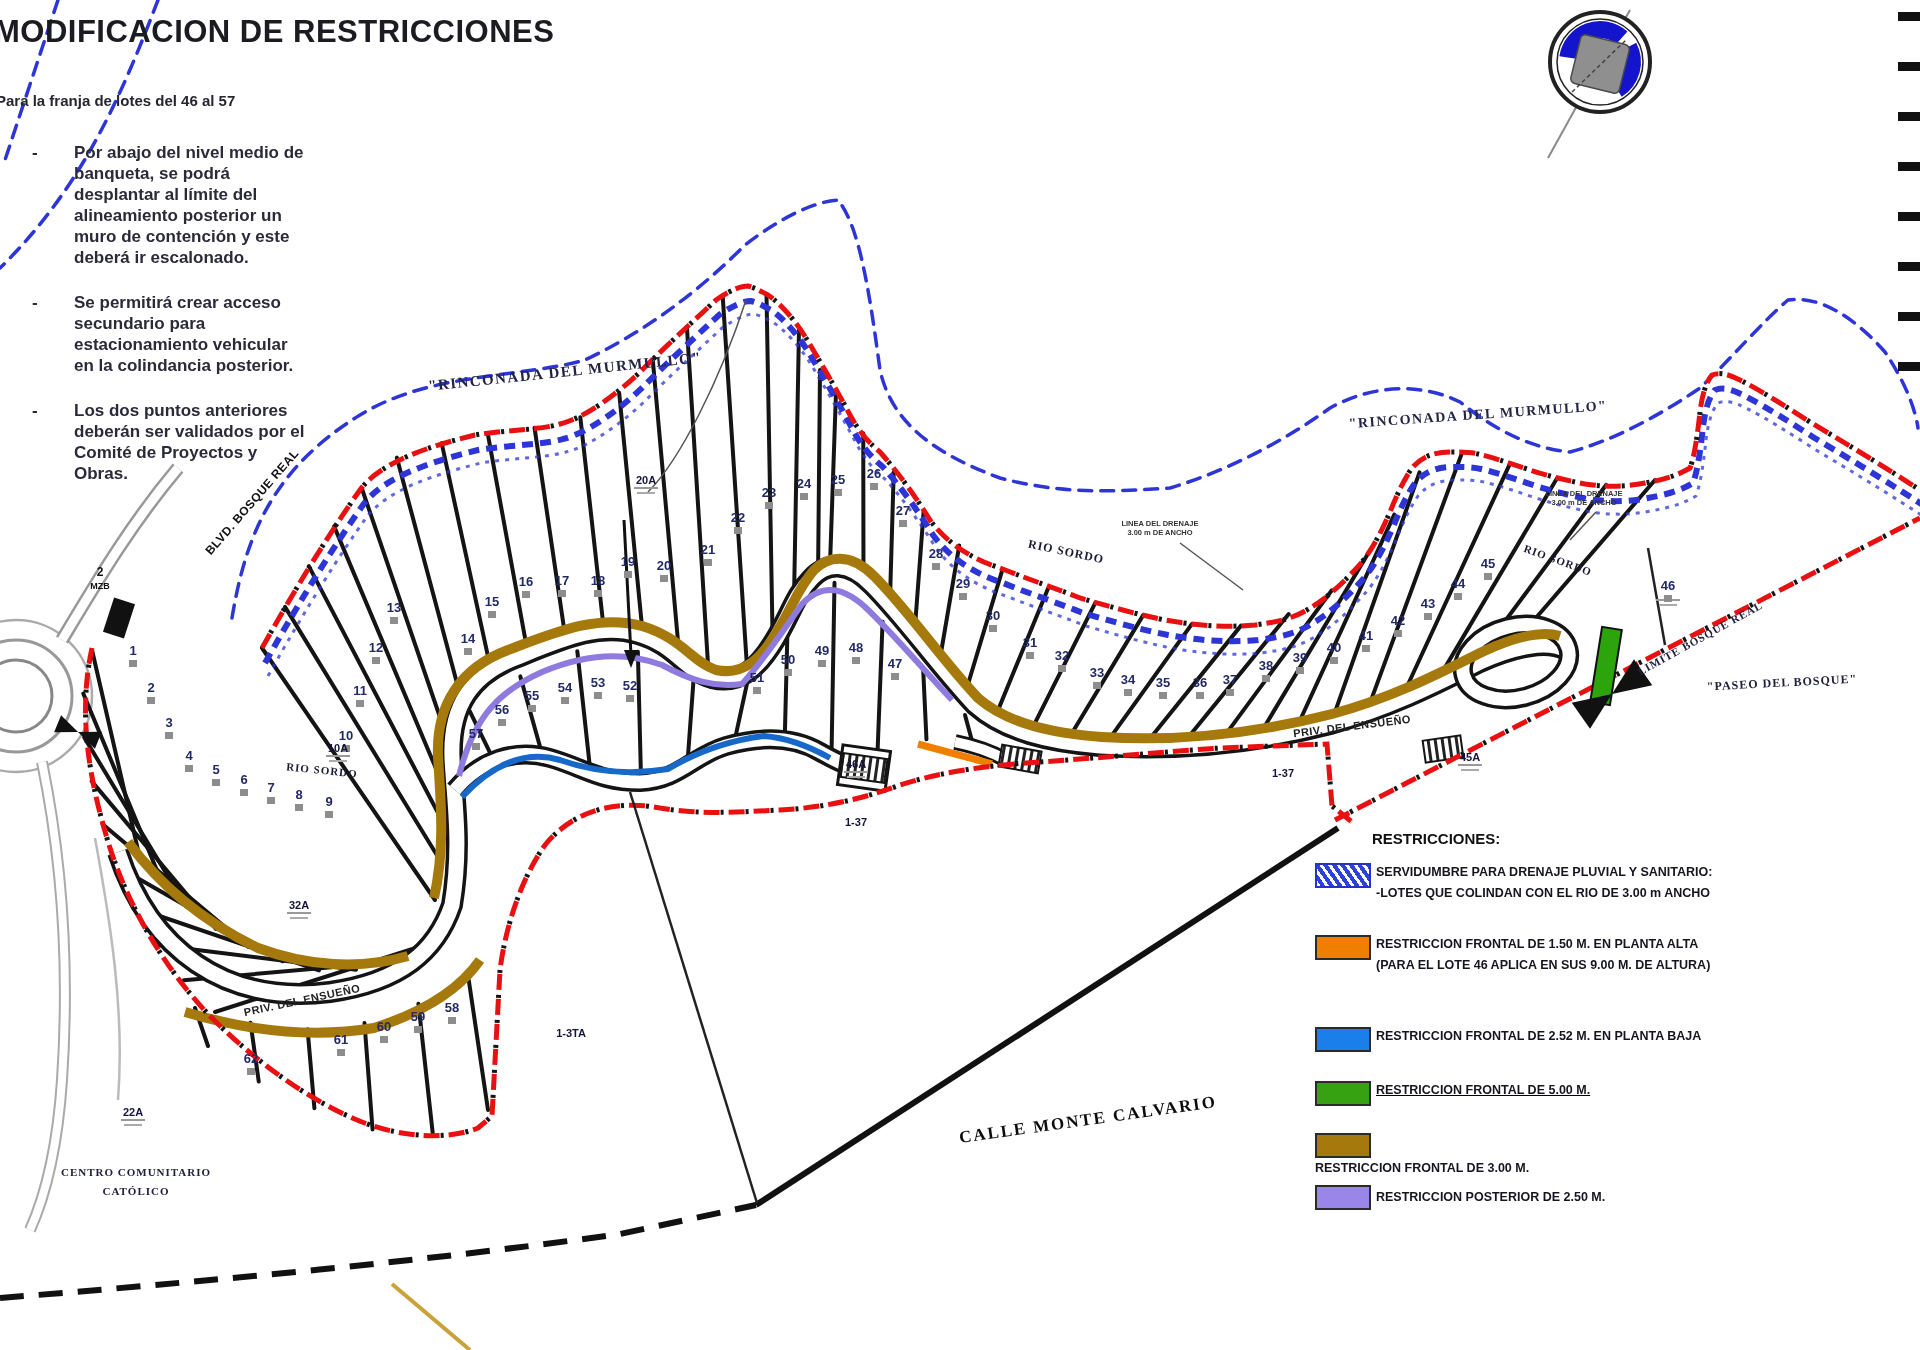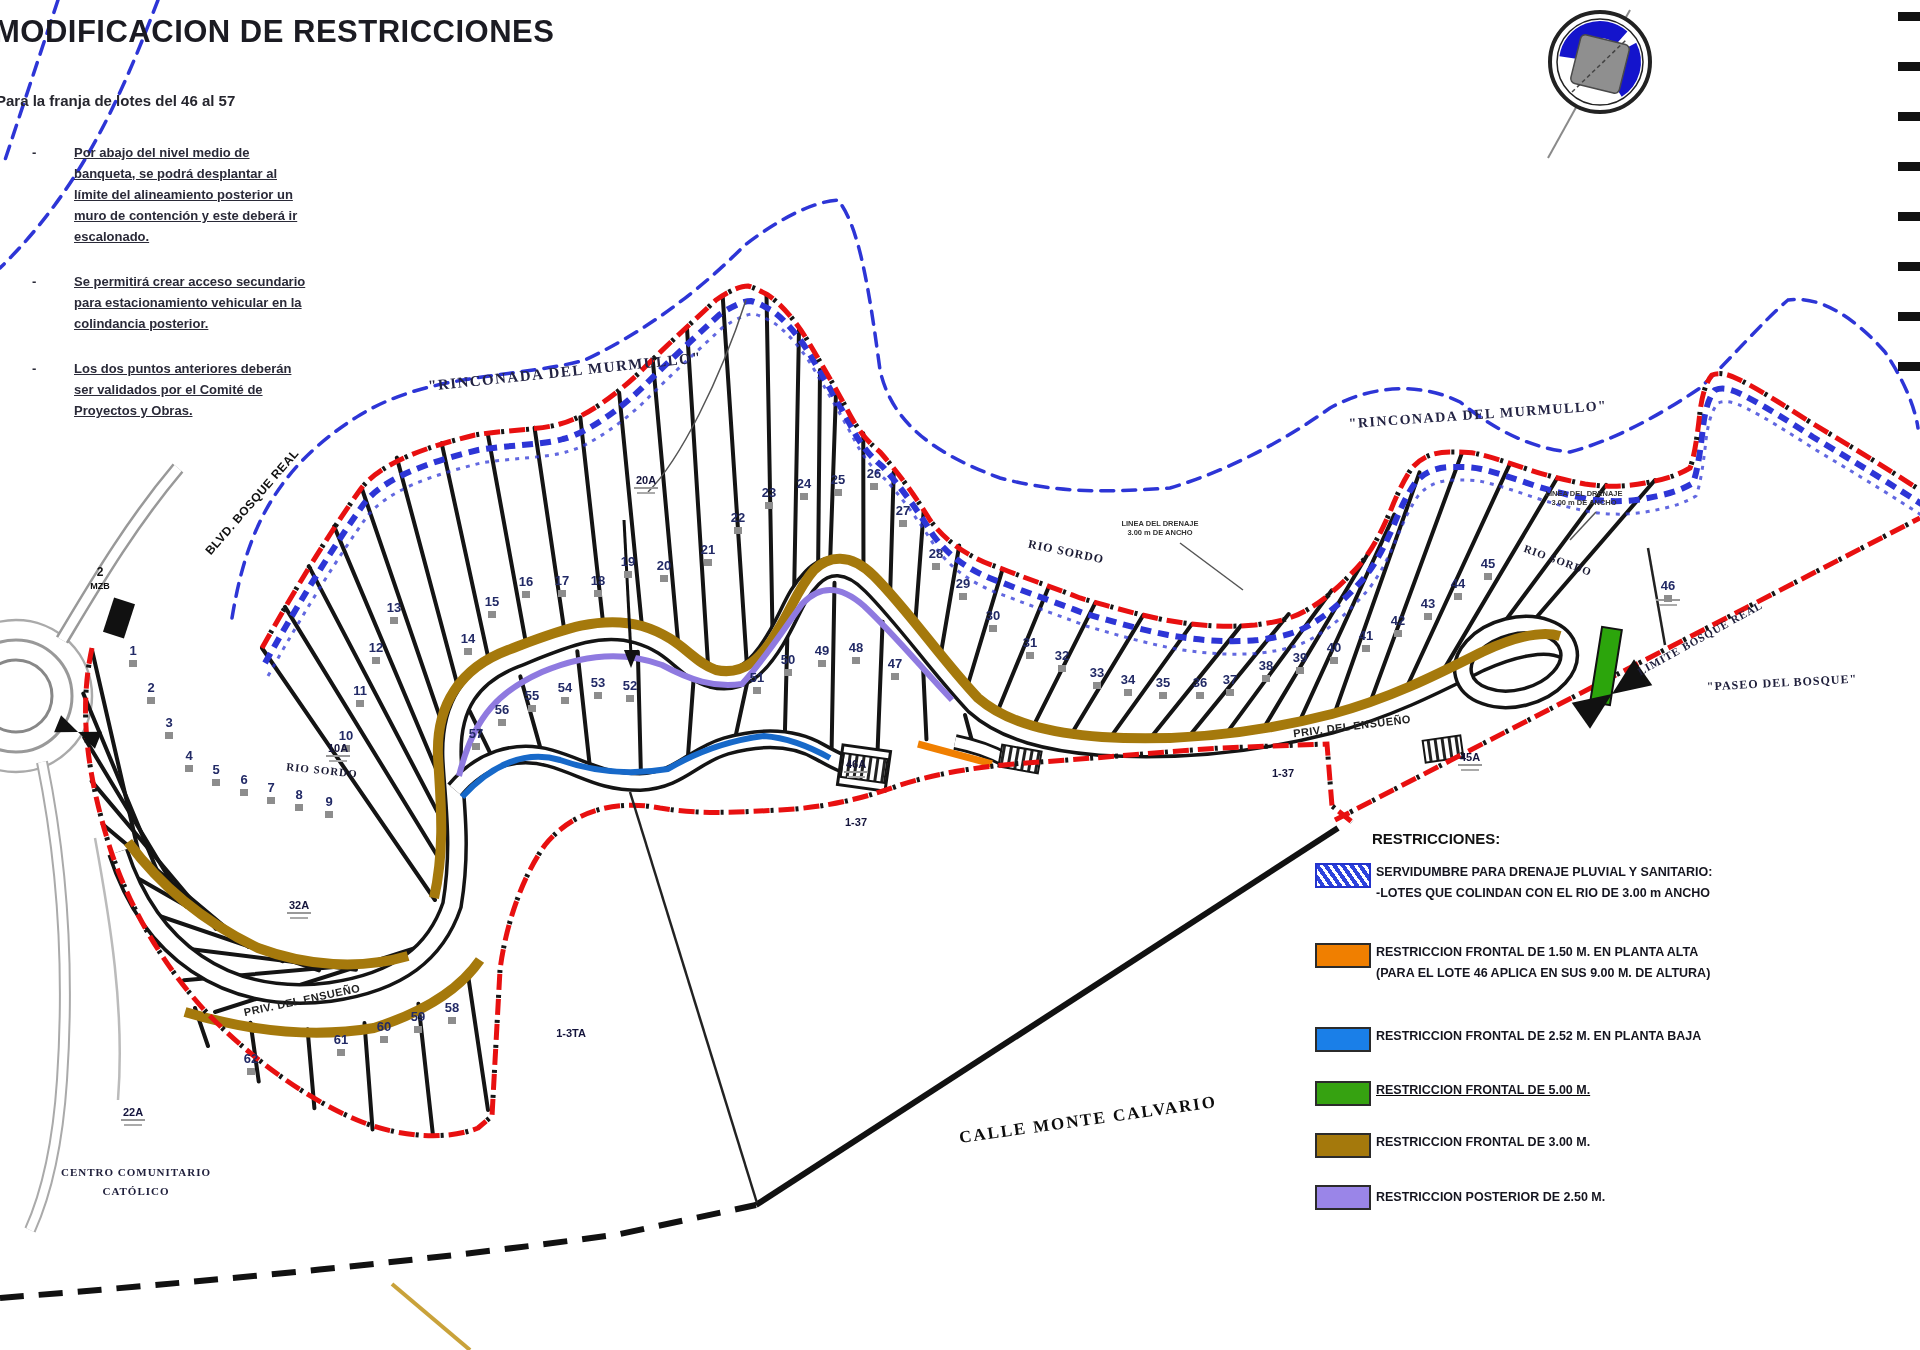--- a/index.html
+++ b/index.html
@@ -3,22 +3,22 @@
 <meta charset="utf-8">
 <style>
   html,body{margin:0;padding:0;background:#ffffff;}
   #stage{position:relative;width:1920px;height:1350px;overflow:hidden;background:#fff;
          font-family:"Liberation Sans", sans-serif;}
   #mapsvg{position:absolute;left:0;top:0;width:1920px;height:1350px;}
   .title{position:absolute;left:-6px;top:14px;font-size:31px;font-weight:bold;color:#1b1b22;
          letter-spacing:.5px;white-space:nowrap;}
   .subtitle{position:absolute;left:-4px;top:92px;font-size:15px;font-weight:bold;color:#26262e;}
   .notes{position:absolute;left:6px;top:142px;width:300px;}
-  .note{position:relative;margin-bottom:24px;padding-left:68px;font-size:13px;line-height:21px;
-        font-weight:bold;color:#2a2a38;text-decoration:underline;}
+  .note{position:relative;margin-bottom:24px;padding-left:68px;font-size:17px;line-height:21px;
+        font-weight:bold;color:#2a2a38;}
   .note:before{content:"-";position:absolute;left:26px;top:0;}
   .legend{position:absolute;left:1315px;top:830px;width:605px;}
   .legend-title{font-size:15px;font-weight:bold;color:#111;margin-left:57px;margin-bottom:8px;}
   .legend-row{position:absolute;left:0;display:flex;align-items:flex-start;}
   .swatch{width:52px;height:21px;border:2px solid #2b2b2b;flex:0 0 auto;margin-right:5px;margin-top:1px;}
   .swatch.hatch{border:2px solid #2333cc;
     background:repeating-linear-gradient(55deg,#ffffff 0 3px,#2d42dd 3px 7px);}
   .legend-text{font-size:12.5px;font-weight:bold;color:#15151f;line-height:21px;white-space:nowrap;}
   .altura{position:absolute;left:1372px;top:1252px;font-size:13px;font-weight:bold;color:#15151f;
           line-height:18px;white-space:nowrap;}
@@ -324,40 +324,40 @@
   <div class="legend">
     <div class="legend-title">RESTRICCIONES:</div>
     <div id="legendrows">
         <div class="legend-row" style="top: 32px;">
           <div class="swatch hatch"></div>
           <div class="legend-text">
             <div>SERVIDUMBRE PARA DRENAJE PLUVIAL Y SANITARIO:</div>
             <div>-LOTES QUE COLINDAN CON EL RIO DE 3.00 m ANCHO</div>
           </div>
         </div>
-        <div class="legend-row" style="top: 112px;">
+        <div class="legend-row" style="top: 104px;">
           <div class="swatch" style="background: rgb(240, 127, 0);"></div>
           <div class="legend-text">
             <div>RESTRICCION FRONTAL DE 1.50 M. EN PLANTA ALTA</div>
             <div>(PARA EL LOTE 46 APLICA EN SUS 9.00 M. DE ALTURA)</div>
           </div>
         </div>
         <div class="legend-row" style="top: 196px;">
           <div class="swatch" style="background: rgb(26, 127, 232);"></div>
           <div class="legend-text">
             <div>RESTRICCION FRONTAL DE 2.52 M. EN PLANTA BAJA</div>
           </div>
         </div>
         <div class="legend-row" style="top: 250px; text-decoration: underline;">
           <div class="swatch" style="background: rgb(54, 162, 17);"></div>
           <div class="legend-text">
             <div>RESTRICCION FRONTAL DE 5.00 M.</div>
           </div>
         </div>
-        <div class="legend-row" style="top: 302px;">
+        <div class="legend-row" style="top: 302px; flex-direction: column;">
           <div class="swatch" style="background: rgb(165, 121, 12);"></div>
           <div class="legend-text">
             <div>RESTRICCION FRONTAL DE 3.00 M.</div>
           </div>
         </div>
         <div class="legend-row" style="top: 354px; align-items: center;">
           <div class="swatch" style="background: rgb(154, 133, 232);"></div>
           <div class="legend-text">
             <div>RESTRICCION POSTERIOR DE 2.50 M.</div>
           </div>

